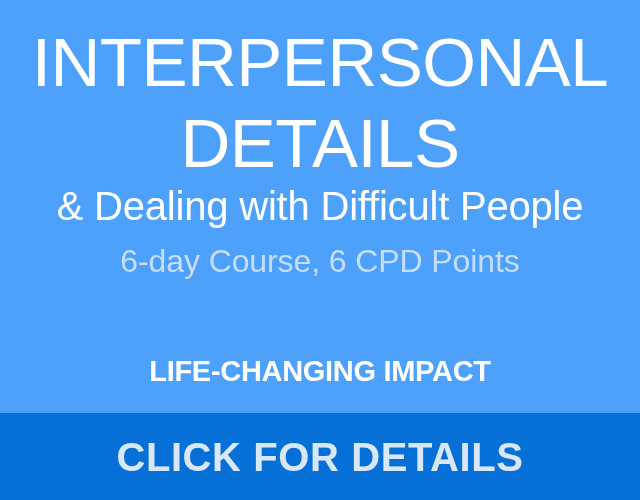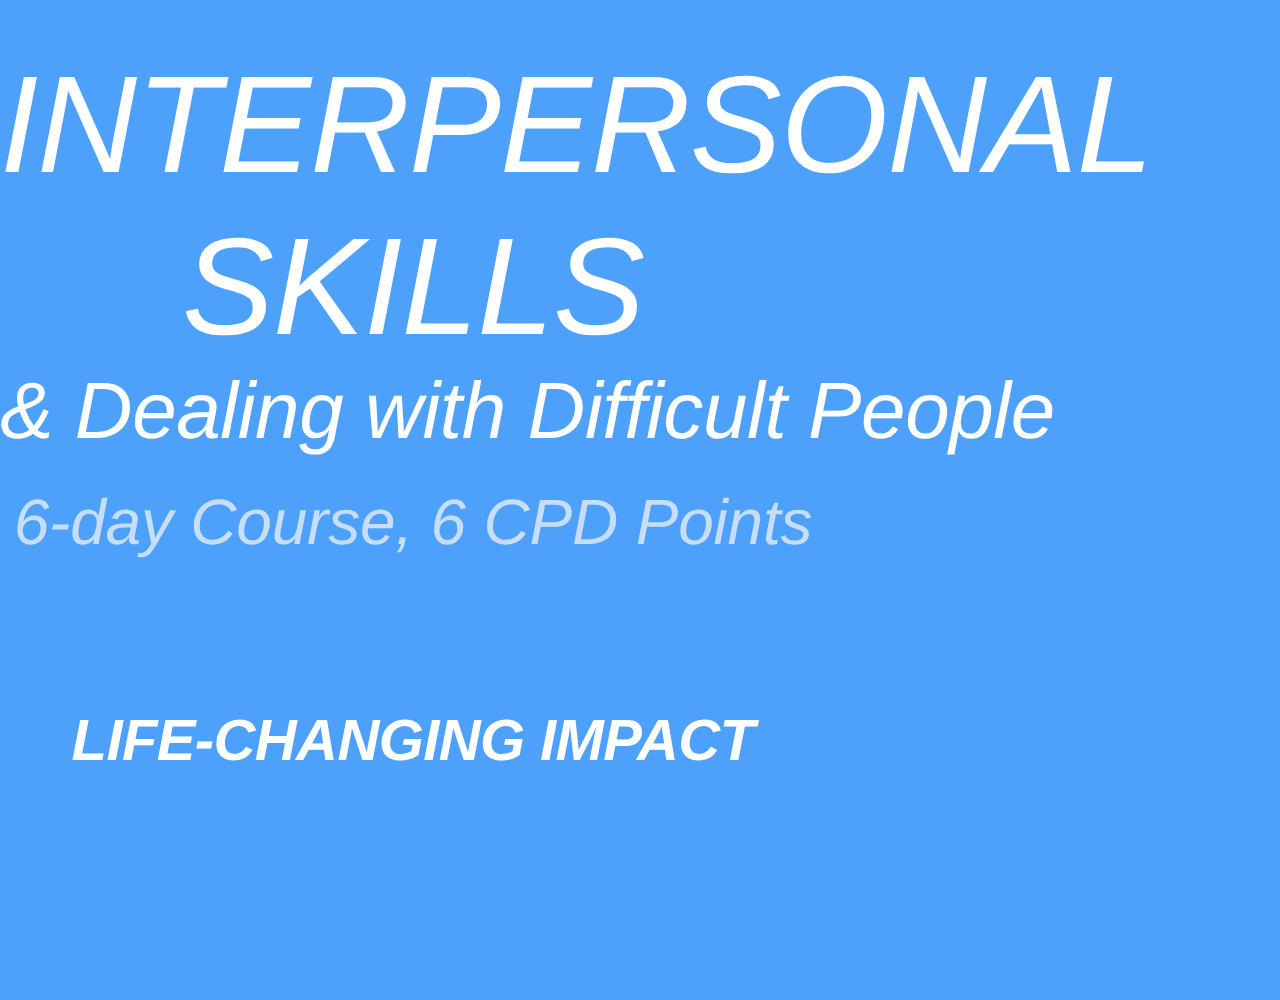--- a/index.html
+++ b/index.html
@@ -13,25 +13,24 @@
     font-family: "Liberation Sans", sans-serif;
     background: #4da1fb;
   }
 
   .ad-banner {
     position: relative;
     width: 640px;
     height: 500px;
     background: #4da1fb;
     display: flex;
-    flex-direction: row;
+    flex-direction: column;
     align-items: stretch;
     cursor: pointer;
     user-select: none;
-    font-style: italic;
   }
 
   .ad-body {
     flex: 0 0 413px;
     height: 413px;
     position: relative;
     display: flex;
     flex-direction: column;
     align-items: center;
     text-align: center;
@@ -122,25 +121,28 @@
 </style>
 </head>
 <body>
 
 <div class="ad-banner">
 
   <div class="ad-body">
 
     <div class="headline headline-1">INTERPERSONAL</div>
 
-    <div class="headline headline-2">SKILLS</div>
+    <div class="headline headline-2">DETAILS</div>
 
     <div class="subhead">&amp; Dealing with Difficult People</div>
 
     <div class="detail-line detail-1">6-day Course, 6 CPD Points</div>
 
 
     <div class="impact-line">LIFE-CHANGING IMPACT</div>
 
   </div>
 
+  <div class="cta-bar">
+    <span class="cta-label">CLICK FOR DETAILS</span>
+  </div>
 
 </div>
 
 </body></html>

